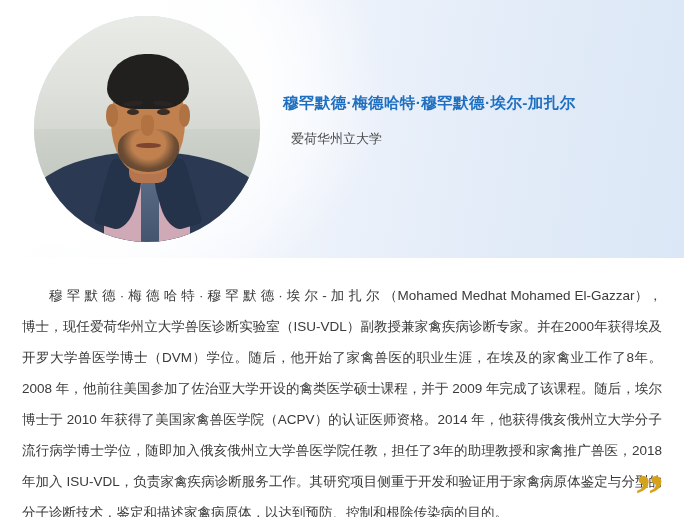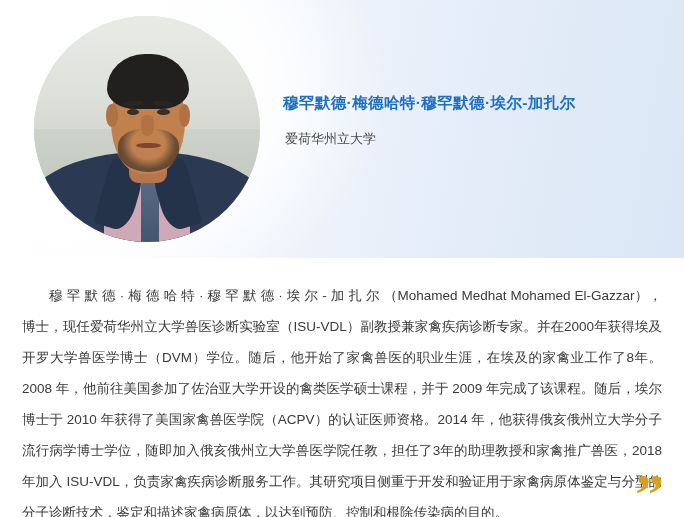--- a/index.html
+++ b/index.html
@@ -65,21 +65,21 @@
     color: #1f6fc0;
     letter-spacing: 0.4px;
     line-height: 1.4;
     margin: 0 0 16px 0;
     white-space: nowrap;
   }
   .affiliation {
     font-size: 13px;
     color: #4a4a4a;
     line-height: 1.4;
-    margin: 2px;
+    margin: 8px;
   }
 
   
   .body-wrap {
     position: relative;
     padding: 22px 22px 0 22px;
   }
   .bio {
     font-size: 13.5px;
     line-height: 31px;

